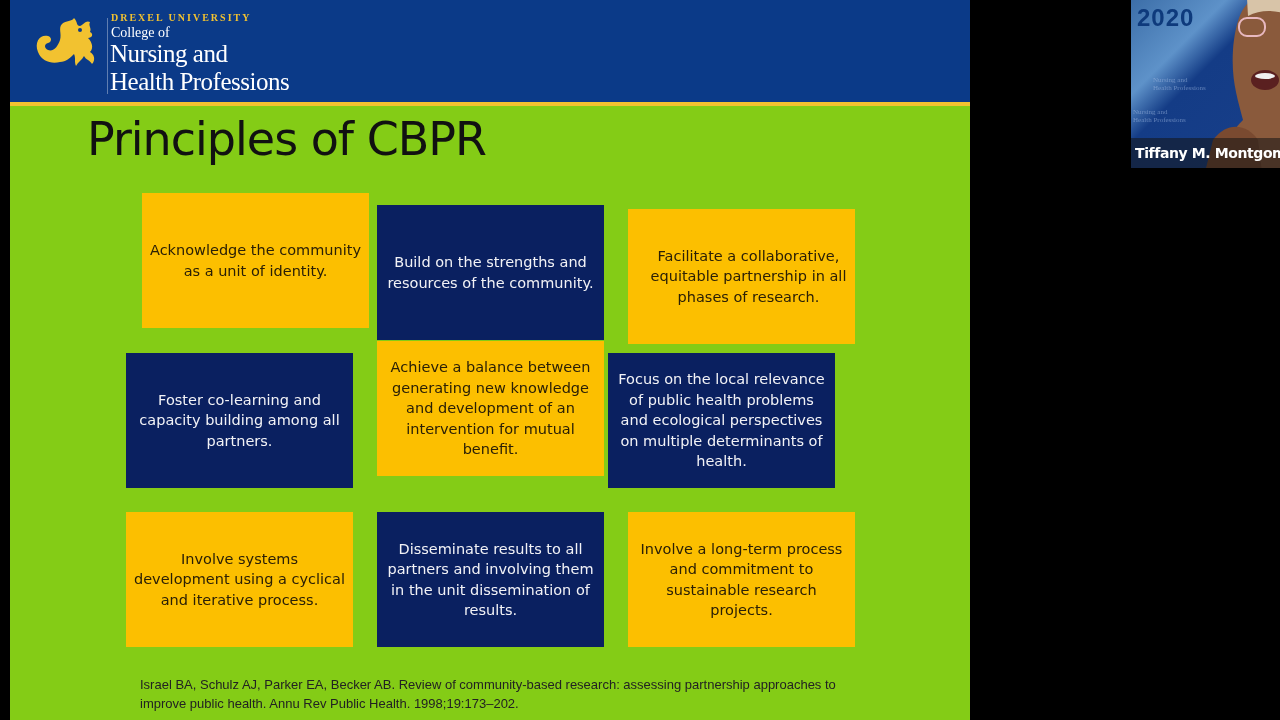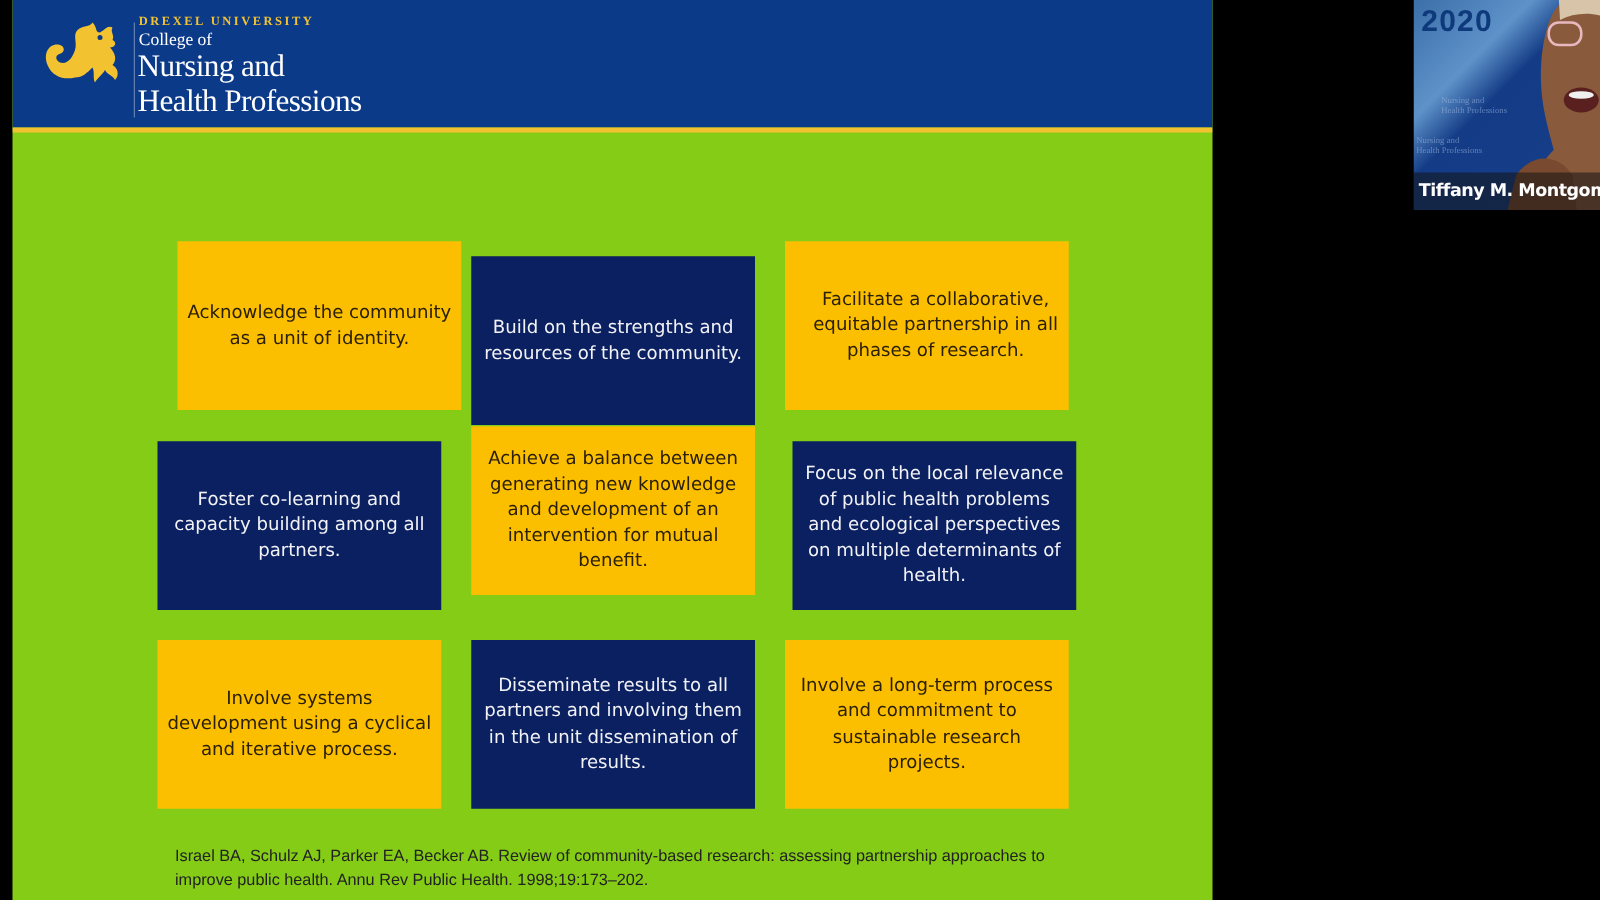--- a/index.html
+++ b/index.html
@@ -81,39 +81,40 @@
     <div class="logo-divider"></div>
     <div class="brand-univ">DREXEL UNIVERSITY</div>
     <div class="brand-college">College of</div>
     <div class="brand-name">
       <div>Nursing and</div>
       <div>Health Professions</div>
     </div>
   </div>
   <div class="banner-rule"></div>
 
+  <div class="title">Principles of CBPR</div>
 
   <div class="grid">
     <div class="card gold" style="left:16px;top:0px;">
         <span>Acknowledge the community as a unit of identity.</span>
       </div>
     <div class="card navy" style="left:251px;top:12px;text-align:center;">
         <span>Build on the strengths and resources of the community.</span>
       </div>
-    <div class="card gold" style="left:502px;top:0px;padding-left:20px;">
+    <div class="card gold" style="left:502px;top:16px;padding-left:20px;">
         <span>Facilitate a collaborative, equitable partnership in all phases of research.</span>
       </div>
 
     <div class="card navy" style="left:0px;top:160px;">
         <span>Foster co-learning and capacity building among all partners.</span>
       </div>
     <div class="card gold" style="left:251px;top:148px;">
         <span>Achieve a balance between generating new knowledge and development of an intervention for mutual benefit.</span>
       </div>
-    <div class="card navy" style="left:508px;top:160px;text-align:center;">
+    <div class="card navy" style="left:482px;top:160px;text-align:center;">
         <span>Focus on the local relevance of public health problems and ecological perspectives on multiple determinants of health.</span>
       </div>
 
     <div class="card gold" style="left:0px;top:319px;">
         <span>Involve systems development using a cyclical and iterative process.</span>
       </div>
     <div class="card navy" style="left:251px;top:319px;">
         <span>Disseminate results to all partners and involving them in the unit dissemination of results.</span>
       </div>
     <div class="card gold" style="left:502px;top:319px;">

